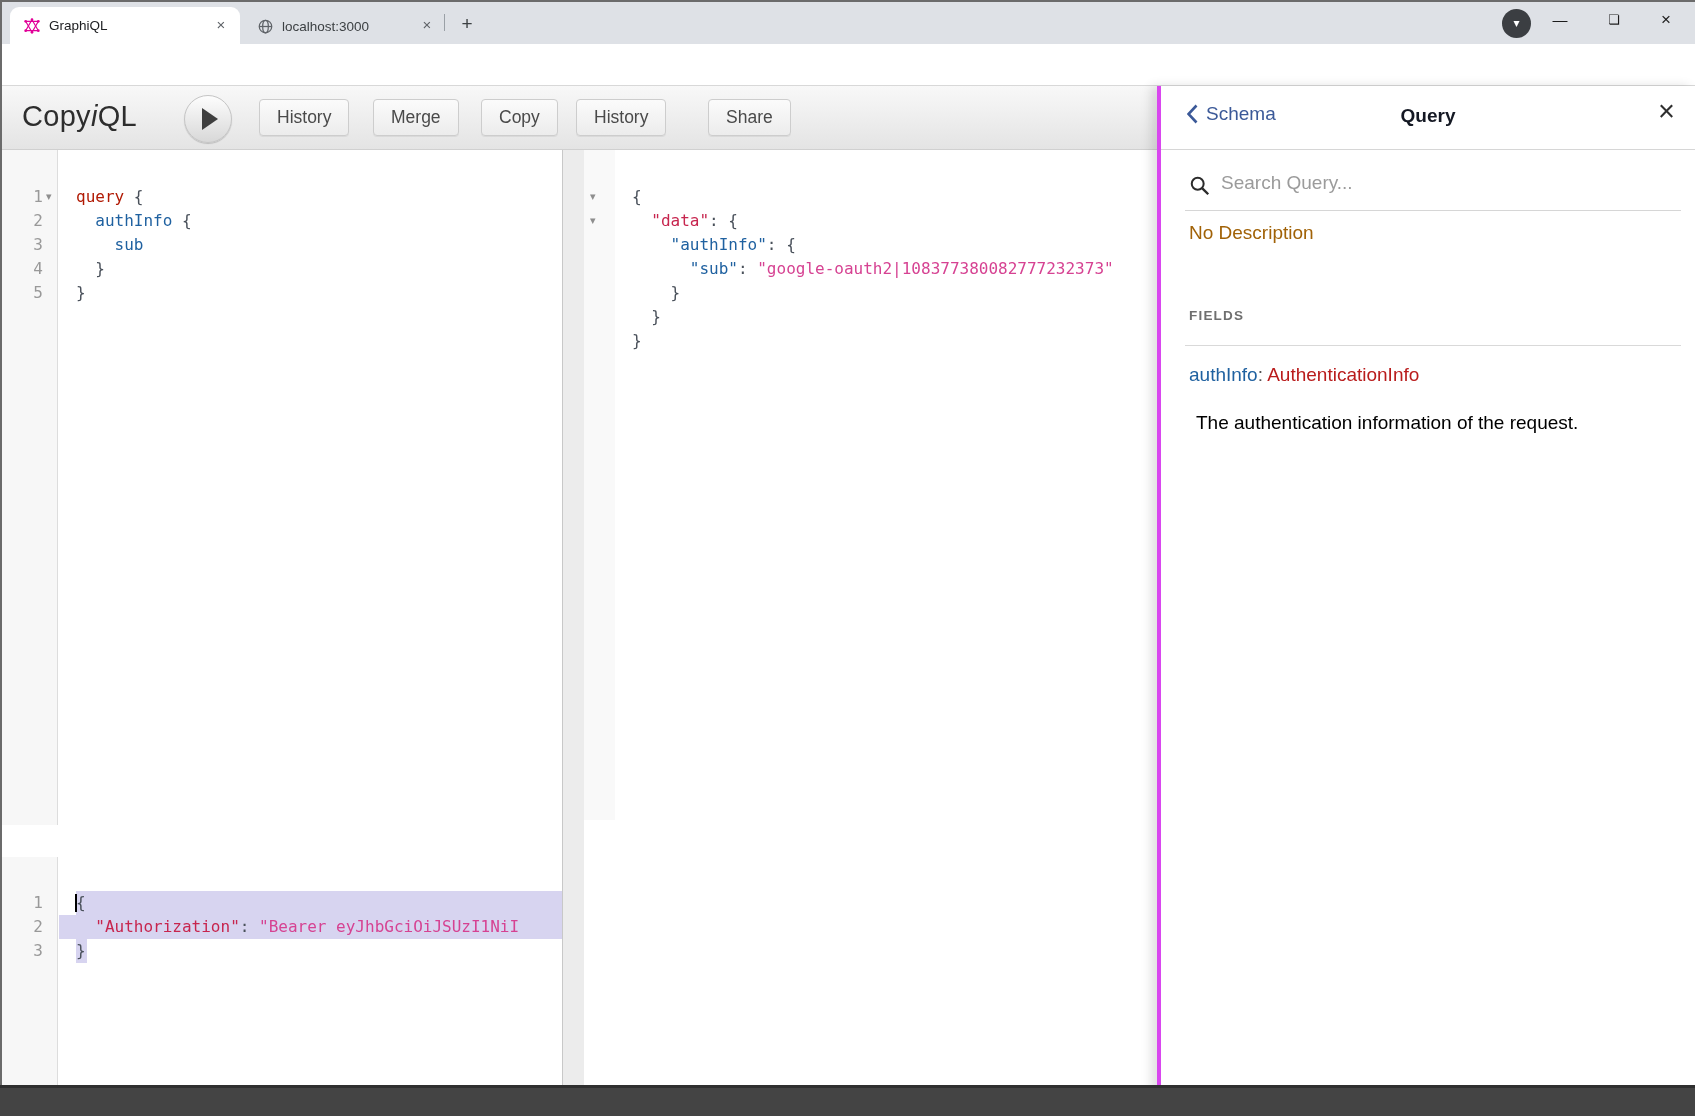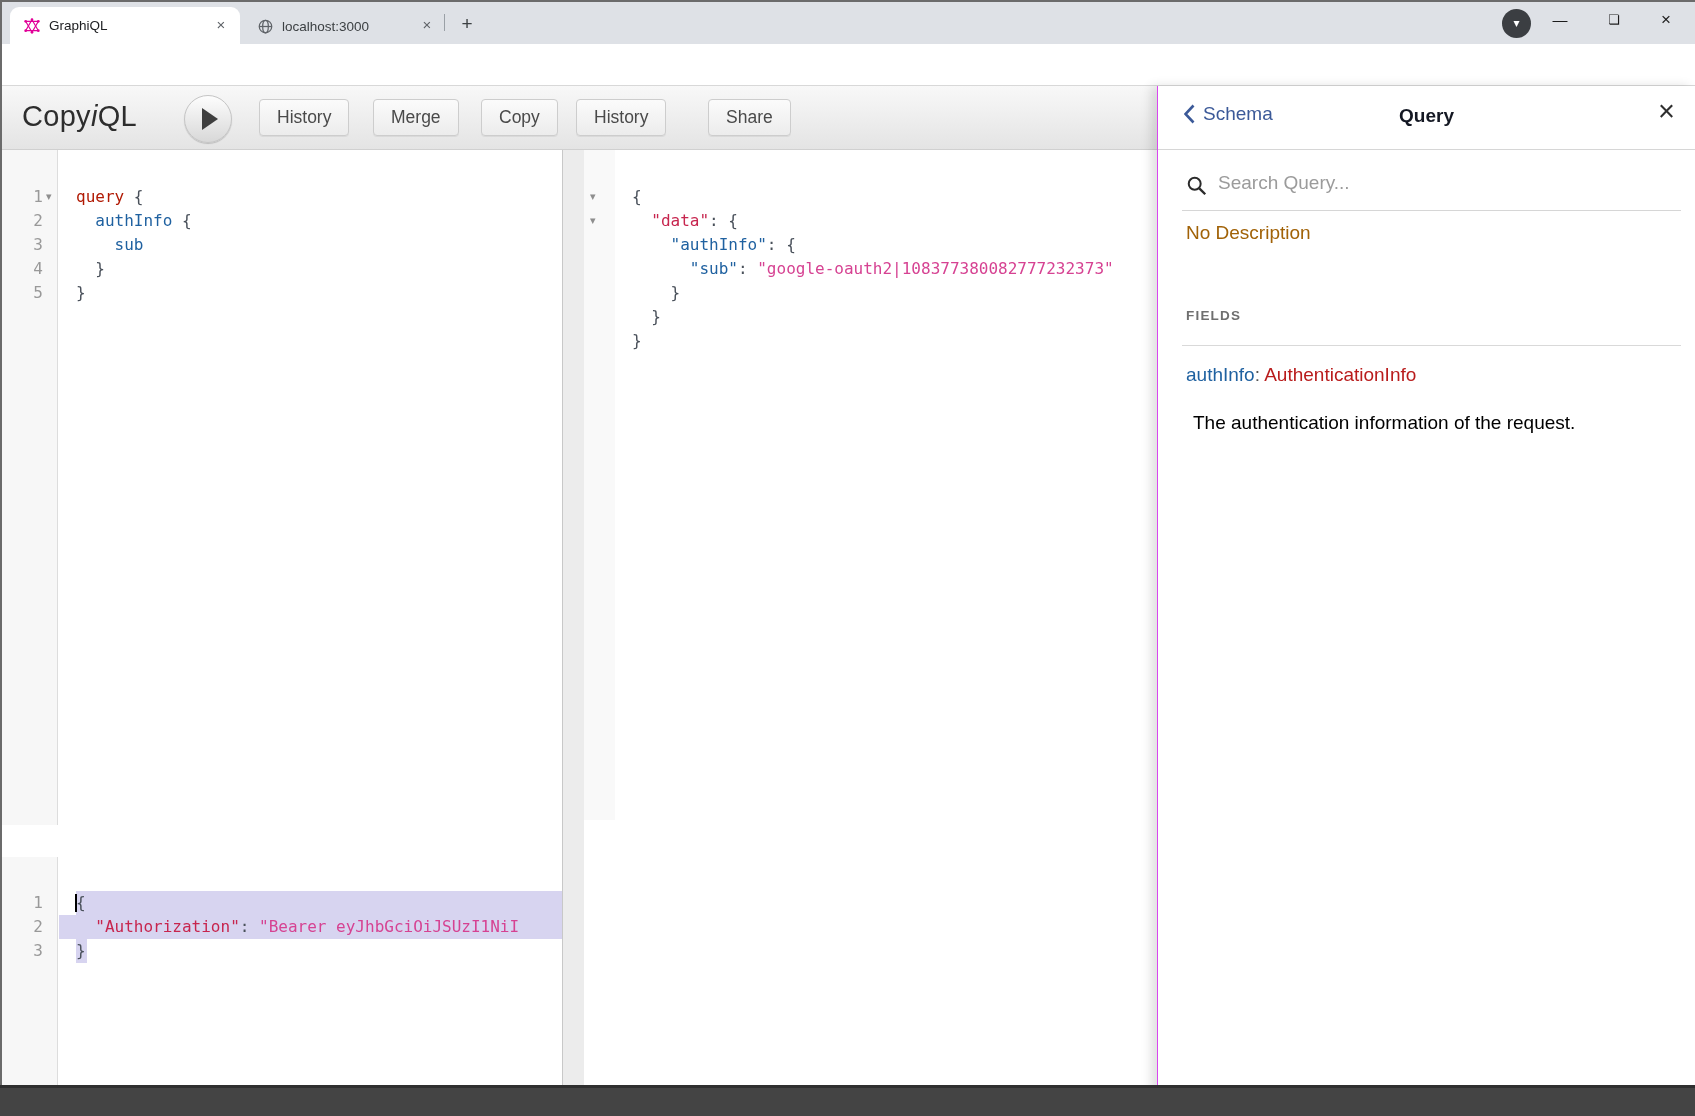--- a/index.html
+++ b/index.html
@@ -90,21 +90,21 @@
     display:flex;align-items:center;}
   .vartab{font-size:13.5px;font-weight:bold;letter-spacing:1.5px;}
   .vartab.inact{color:#777;margin-left:66px;}
   .vartab.act{color:#111;margin-left:32px;}
   .hscroll{left:59px;top:1098px;width:503px;height:13px;background:#fafafa;}
   .sarrow{position:absolute;top:3px;width:0;height:0;border-top:4px solid transparent;border-bottom:4px solid transparent;}
   .sarrow.l{left:3px;border-right:6px solid #4a4a4a;}
   .sarrow.r{right:3px;border-left:6px solid #4a4a4a;}
   .sthumb{position:absolute;left:17px;top:2px;width:28px;height:9px;background:#c6c6c6;}
   
-  .docpanel{left:1157px;top:86px;width:538px;height:1030px;background:#fff;border-left:1px solid #d946ef;
+  .docpanel{left:1157px;top:86px;width:538px;height:1030px;background:#fff;border-left:4px solid #d946ef;
     box-shadow:-6px 0 10px rgba(0,0,0,0.12);box-sizing:border-box;}
   .dochead{position:absolute;left:0;top:0;width:100%;height:64px;border-bottom:1px solid #d6d6d6;box-sizing:border-box;}
   .docback{position:absolute;left:26px;top:17px;display:flex;align-items:center;color:#3B5998;font-size:19px;}
   .docback span{margin-left:8px;}
   .doctitle{position:absolute;left:0;top:19px;width:100%;text-align:center;font-weight:bold;font-size:19px;color:#141823;}
   .docclose{position:absolute;right:20px;top:9px;font-size:29px;font-weight:300;color:#2f2f2f;}
   .docsearch{position:absolute;left:0;top:80px;width:100%;height:44px;}
   .docsearch svg{position:absolute;left:28px;top:9px;}
   .docsearch input{position:absolute;left:58px;top:5px;width:440px;border:0;outline:0;font-size:19px;
     color:#15803d;font-family:"Liberation Sans",sans-serif;background:transparent;}

